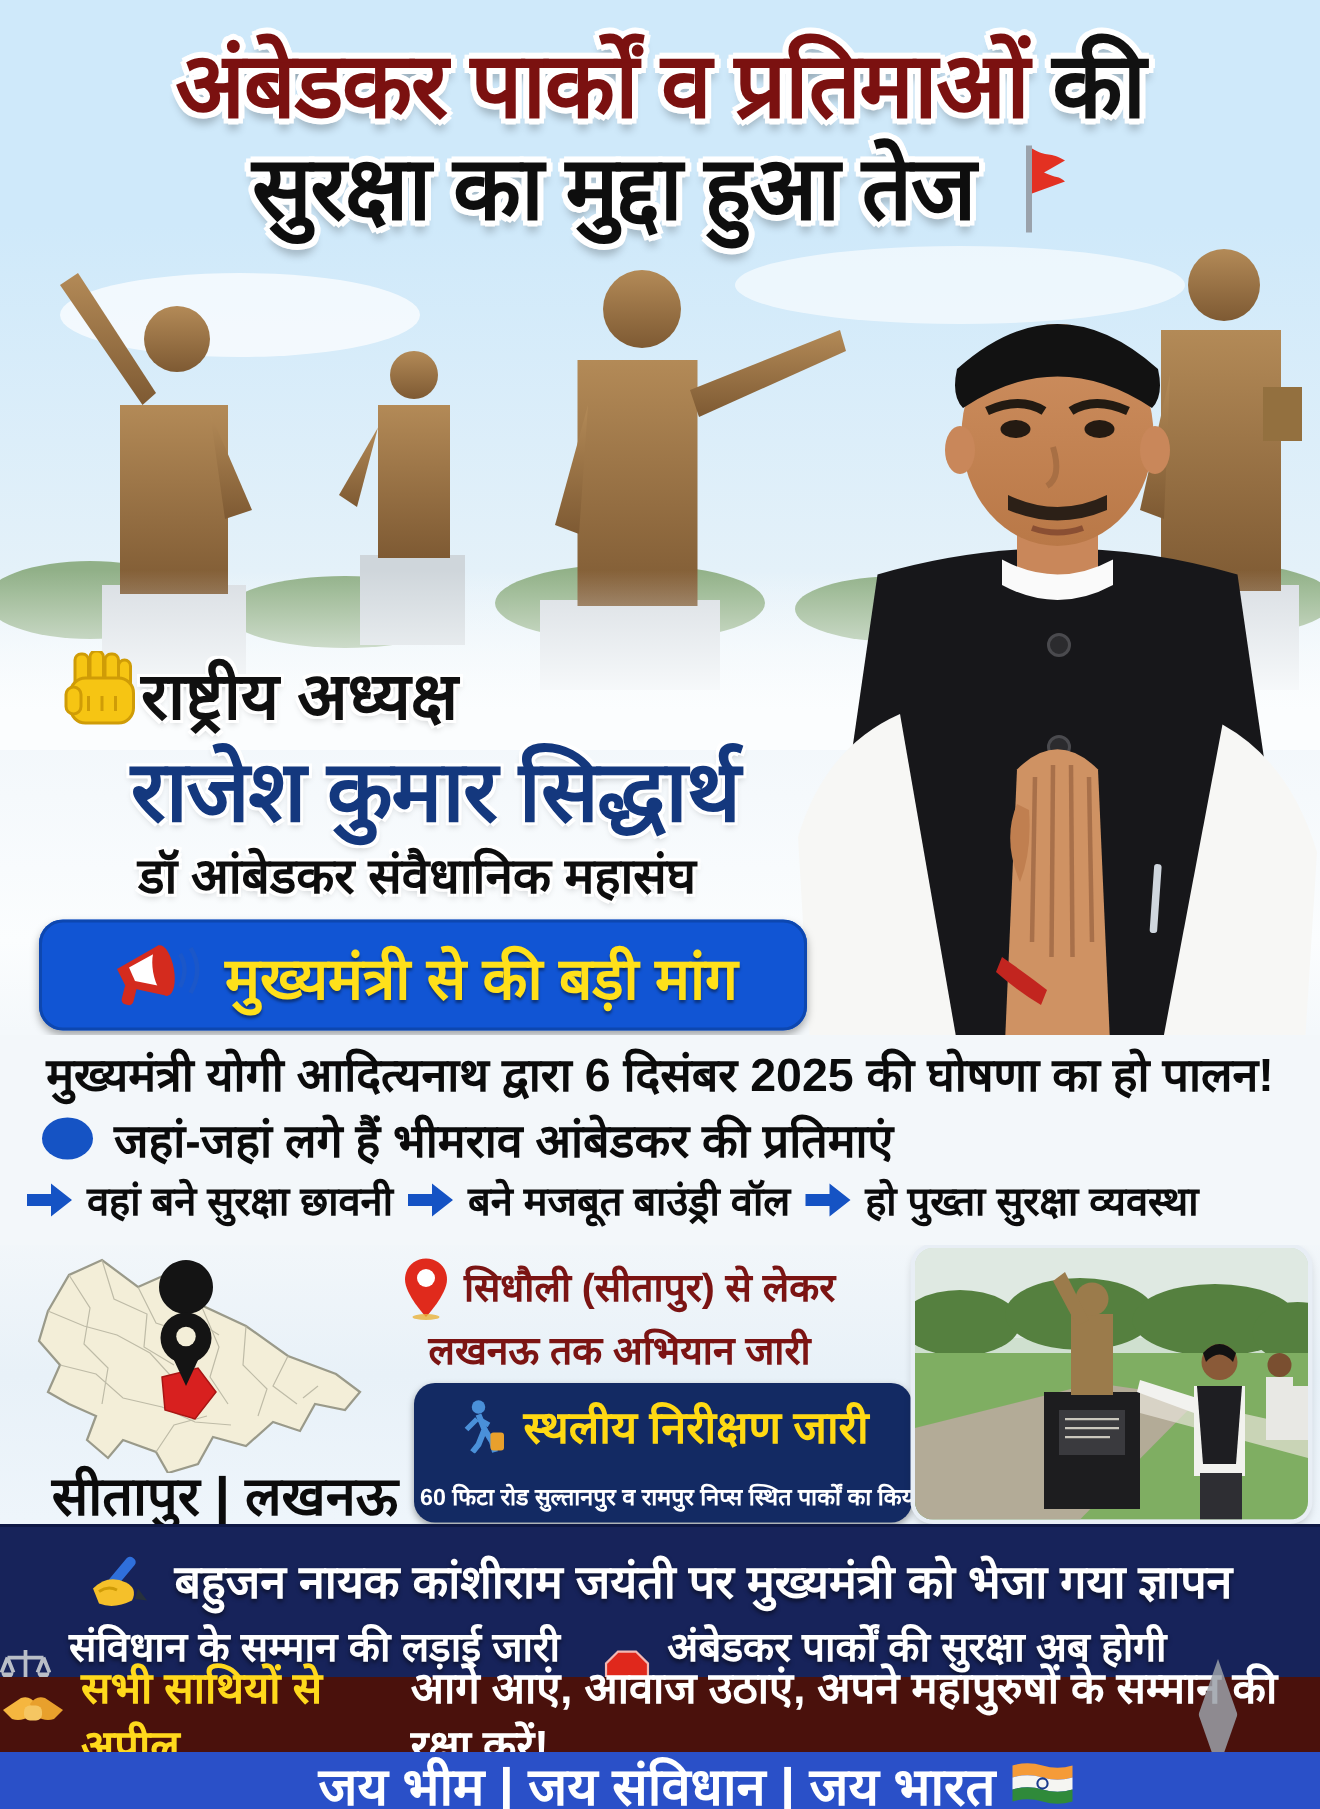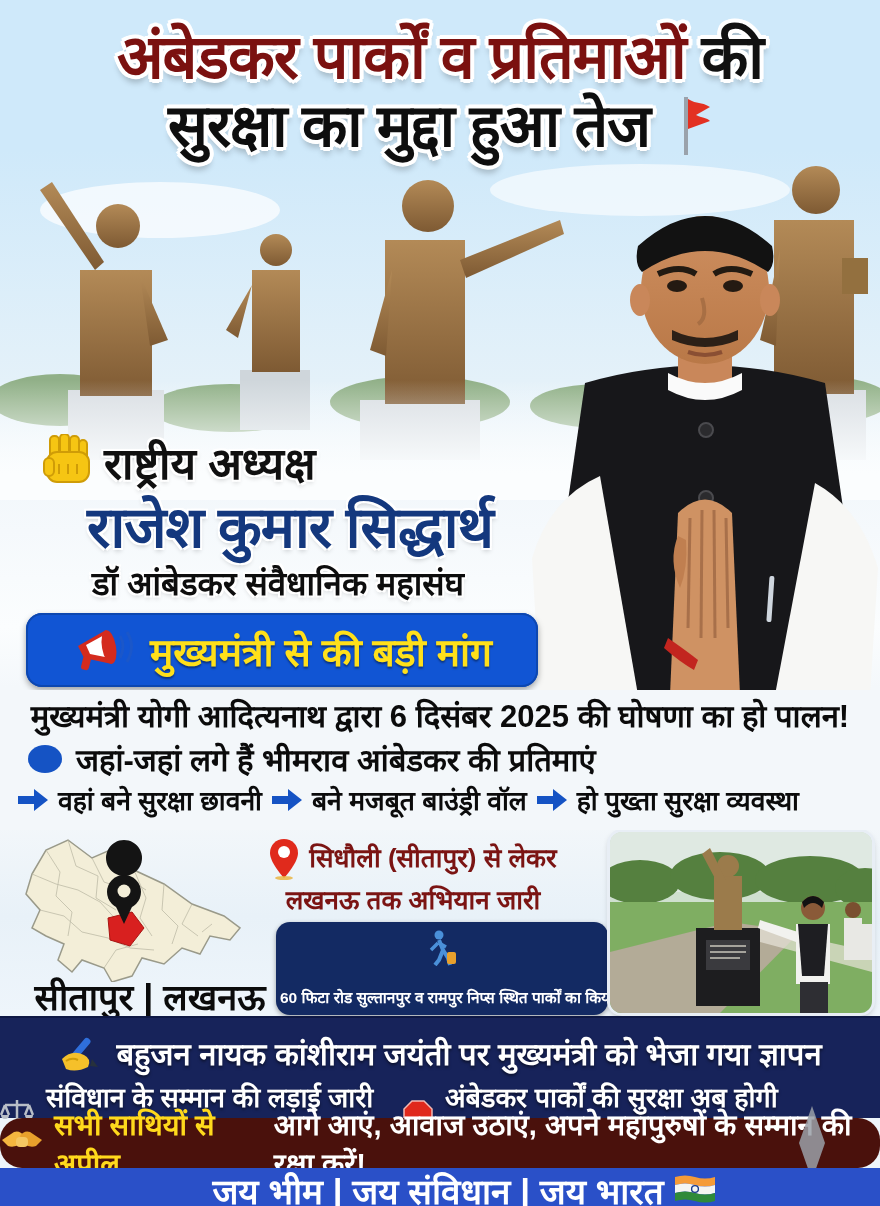--- a/index.html
+++ b/index.html
@@ -15,21 +15,21 @@
   .title-l1 .red{color:#7b1110;}
   .title-l1 .blk{color:#111;}
   .title-l2{font-size:59px;font-weight:bold;color:#0e0e0e;letter-spacing:-1px;line-height:1.1;display:inline-flex;align-items:center;gap:10px;}
   .outline{text-shadow:-3px -3px 0 #fff,3px -3px 0 #fff,-3px 3px 0 #fff,3px 3px 0 #fff,0 -4px 0 #fff,0 4px 0 #fff,-4px 0 0 #fff,4px 0 0 #fff,0 7px 6px rgba(0,0,0,.25);}
   
   .backdrop{top:150px;left:0;width:880px;height:330px;z-index:1;}
   .fadewhite{top:380px;left:0;width:880px;height:120px;z-index:2;background:linear-gradient(180deg,rgba(251,253,254,0) 0%,#fbfdfe 78%);}
   
   .leader-photo{top:168px;right:0;width:350px;height:527px;z-index:5;}
   
-  .role-row{top:432px;left:42px;z-index:6;display:flex;align-items:center;gap:10px;}
+  .role-row{top:432px;left:42px;z-index:6;display:flex;align-items:center;gap:0;}
   .role-row .txt{font-size:44px;font-weight:bold;color:#101010;}
   .glow{text-shadow:-2px -2px 0 #fff,2px -2px 0 #fff,-2px 2px 0 #fff,2px 2px 0 #fff,0 3px 5px rgba(0,0,0,.2);}
   .name{top:486px;left:30px;width:520px;z-index:6;font-size:57px;font-weight:bold;color:#14387e;text-align:center;letter-spacing:-1px;}
   .org{top:560px;left:18px;width:520px;z-index:6;font-size:33px;font-weight:bold;color:#0d0d0d;text-align:center;}
   .demand-banner{top:613px;left:26px;width:512px;height:74px;z-index:6;background:#1155d4;border-radius:16px;
     box-shadow:0 3px 6px rgba(0,0,0,.35), inset 0 0 0 2px #0d47b0;display:flex;align-items:center;justify-content:center;gap:14px;}
   .demand-banner .txt{color:#ffe01a;font-size:39px;font-weight:bold;text-shadow:0 2px 2px rgba(0,0,0,.4);}
   
   .demband{top:690px;left:0;width:880px;height:140px;z-index:7;background:#f3f7fa;}
   .dem-headline{top:694px;left:0;width:880px;text-align:center;font-size:31px;font-weight:bold;color:#0b0b0b;z-index:8;}
@@ -48,21 +48,21 @@
   .insp-title .txt{color:#ffd913;font-size:30px;font-weight:bold;}
   .insp-detail{position:absolute;bottom:7px;left:4px;width:324px;text-align:center;color:#ffffff;font-size:15.5px;font-weight:bold;white-space:nowrap;}
   .photo-box{top:832px;left:610px;width:262px;height:181px;z-index:5;border-radius:12px;overflow:hidden;box-shadow:0 0 0 3px #e8eef5,0 3px 7px rgba(0,0,0,.3);}
   
   .navy-band{top:1018px;left:0;width:880px;height:100px;z-index:9;background:#17235a;box-shadow:0 -2px 0 #0e1845;}
   .navy-l1{position:absolute;top:14px;left:0;width:100%;display:flex;align-items:center;justify-content:center;gap:12px;}
   .navy-l1 .txt{color:#fff;font-size:31px;font-weight:bold;text-shadow:0 2px 3px rgba(0,0,0,.5);}
   .navy-l2{position:absolute;top:60px;left:0;width:100%;display:flex;align-items:center;justify-content:center;gap:12px;}
   .navy-l2 .txt{color:#fff;font-size:27px;font-weight:bold;text-shadow:0 2px 3px rgba(0,0,0,.5);}
   
-  .appeal-band{top:1118px;left:0;width:880px;height:50px;z-index:9;background:#4a110c;display:flex;align-items:center;justify-content:center;gap:10px;border-radius:22px;}
+  .appeal-band{top:1118px;left:0;width:880px;height:50px;z-index:9;background:#4a110c;display:flex;align-items:center;justify-content:center;gap:10px;}
   .appeal-band .hl{color:#ffd91c;font-size:29px;font-weight:bold;}
   .appeal-band .rest{color:#fff;font-size:29px;font-weight:bold;}
   .diamond{position:absolute;right:55px;top:-12px;width:26px;height:74px;background:#9aa0a8;opacity:.85;transform:none;clip-path:polygon(50% 0,100% 50%,50% 100%,0 50%);}
   
   .footer-band{top:1168px;left:0;width:880px;height:38px;z-index:9;background:#2a50c8;display:flex;align-items:flex-start;justify-content:center;gap:10px;padding-top:6px;box-sizing:border-box;padding-left:48px;}
   .footer-band .txt{color:#fff;font-size:35px;font-weight:bold;line-height:1;}
   .icon{display:inline-block;flex:0 0 auto;}
 </style>
 </head>
 <body>
@@ -282,20 +282,21 @@
 
   <div class="abs insp-box">
     <div class="insp-title">
       <svg class="icon" width="34" height="36" viewBox="0 0 34 36">
         <circle cx="14" cy="5" r="4.5" fill="#4a90d9"></circle>
         <path d="M14,10 L18,20 L14,30 L10,35" stroke="#4a90d9" stroke-width="4" fill="none"></path>
         <path d="M18,20 L23,28 L25,35" stroke="#4a90d9" stroke-width="4" fill="none"></path>
         <path d="M13,13 L6,20 M14,13 L21,17" stroke="#4a90d9" stroke-width="3.5" fill="none"></path>
         <rect x="22" y="22" width="9" height="12" rx="2" fill="#e8a02c"></rect>
       </svg>
+      <span class="txt">स्थलीय निरीक्षण जारी</span>
     </div>
     <div class="insp-detail">60 फिटा रोड सुल्तानपुर व रामपुर निप्स स्थित पार्कों का किया गया सर्वे</div>
   </div>
 
   <svg class="abs photo-box" viewBox="0 0 262 181" preserveAspectRatio="none">
     <rect width="262" height="181" fill="#cfe0cf"></rect>
     <rect y="0" width="262" height="60" fill="#dfe9e2"></rect>
     <g fill="#55803f">
       <ellipse cx="30" cy="50" rx="40" ry="22"></ellipse>
         <ellipse cx="110" cy="44" rx="50" ry="24"></ellipse>

